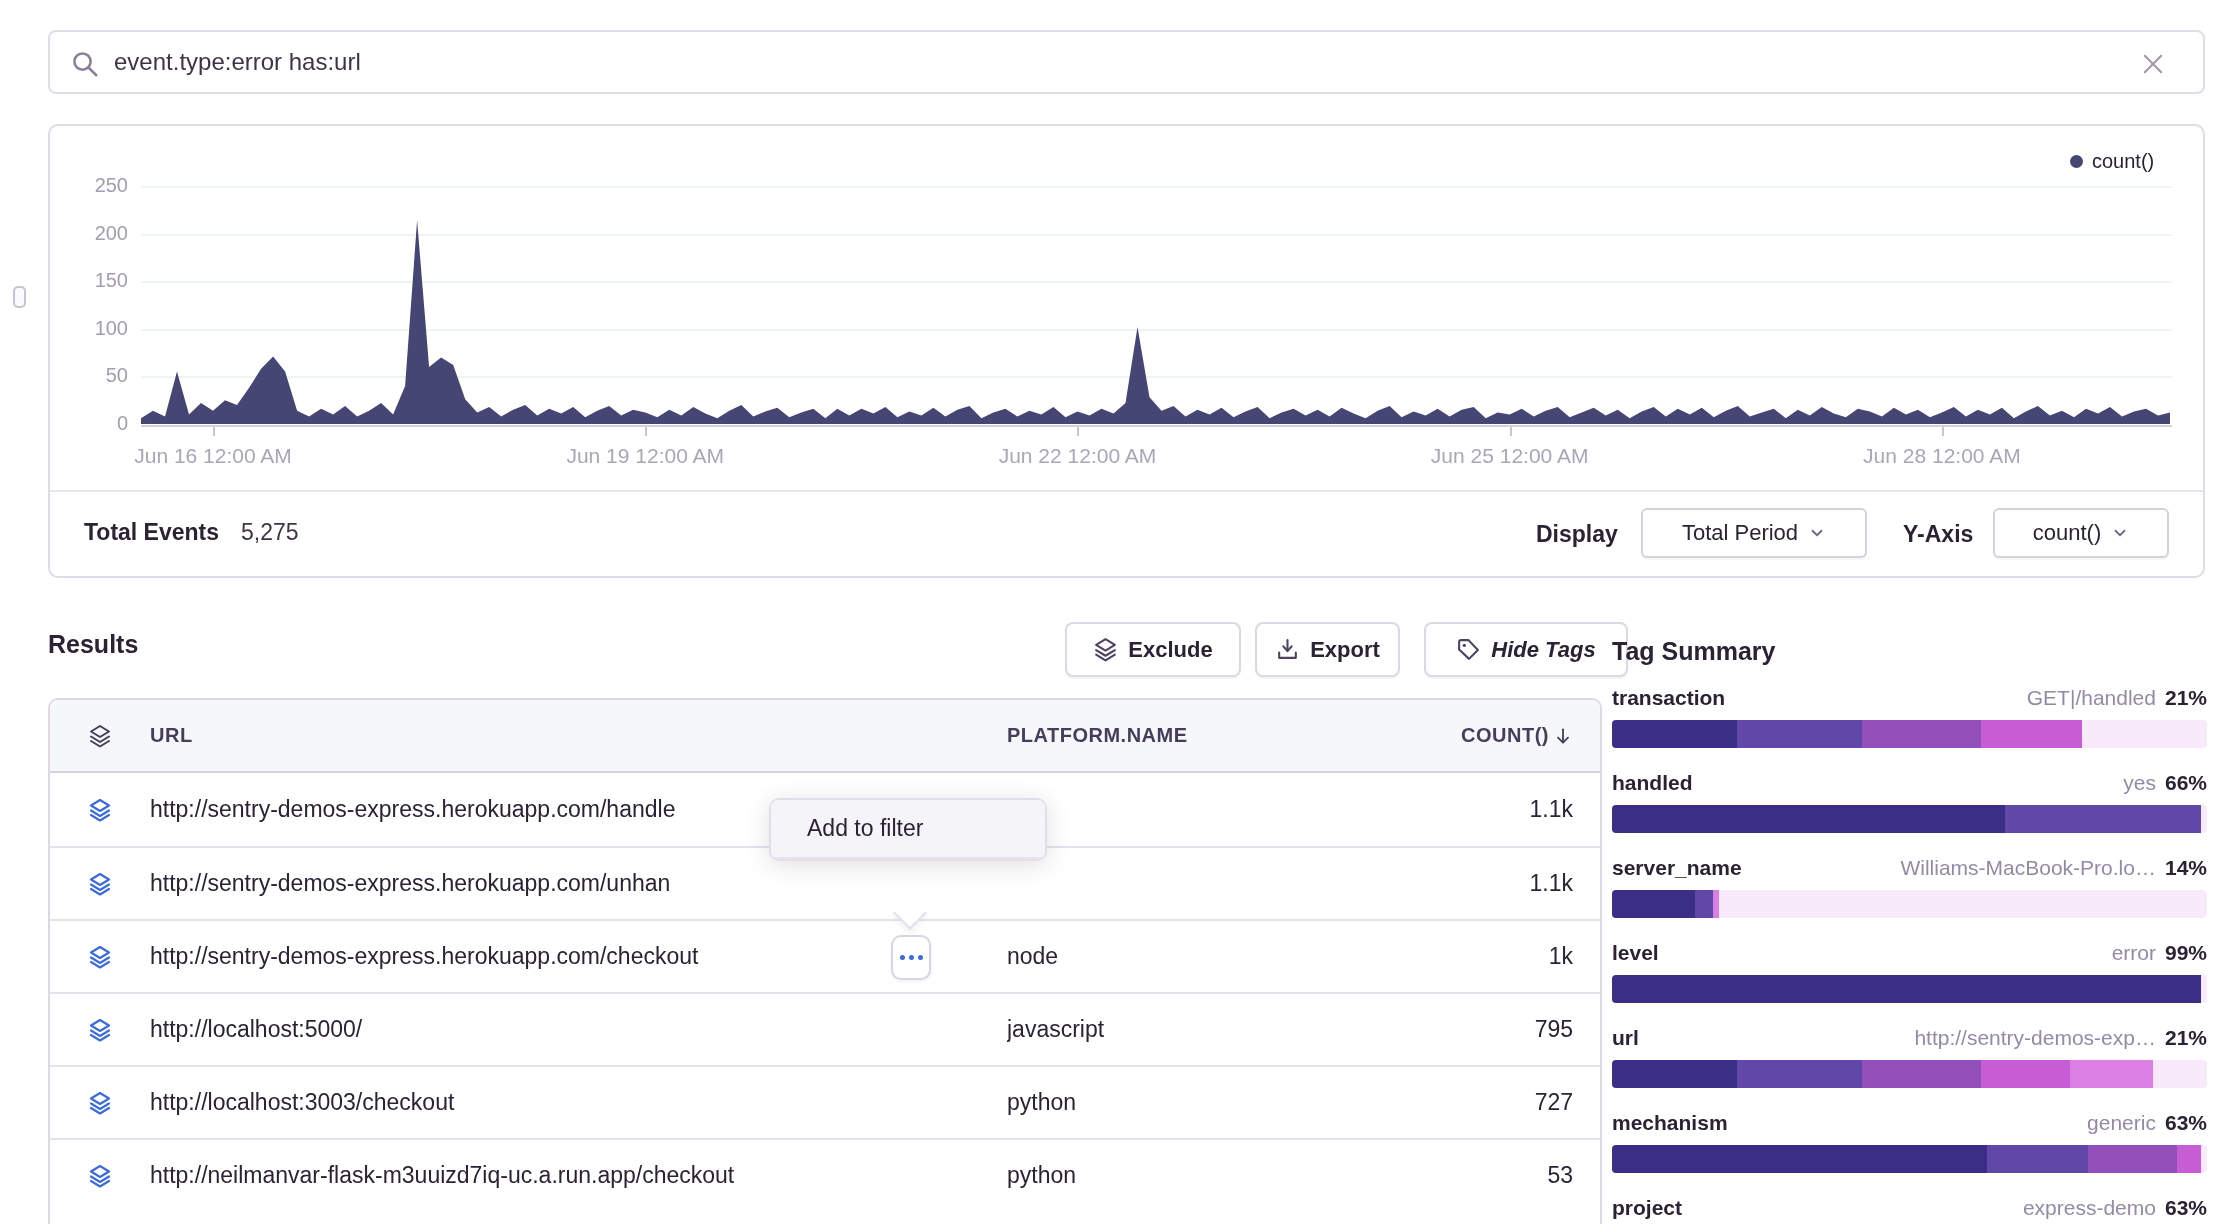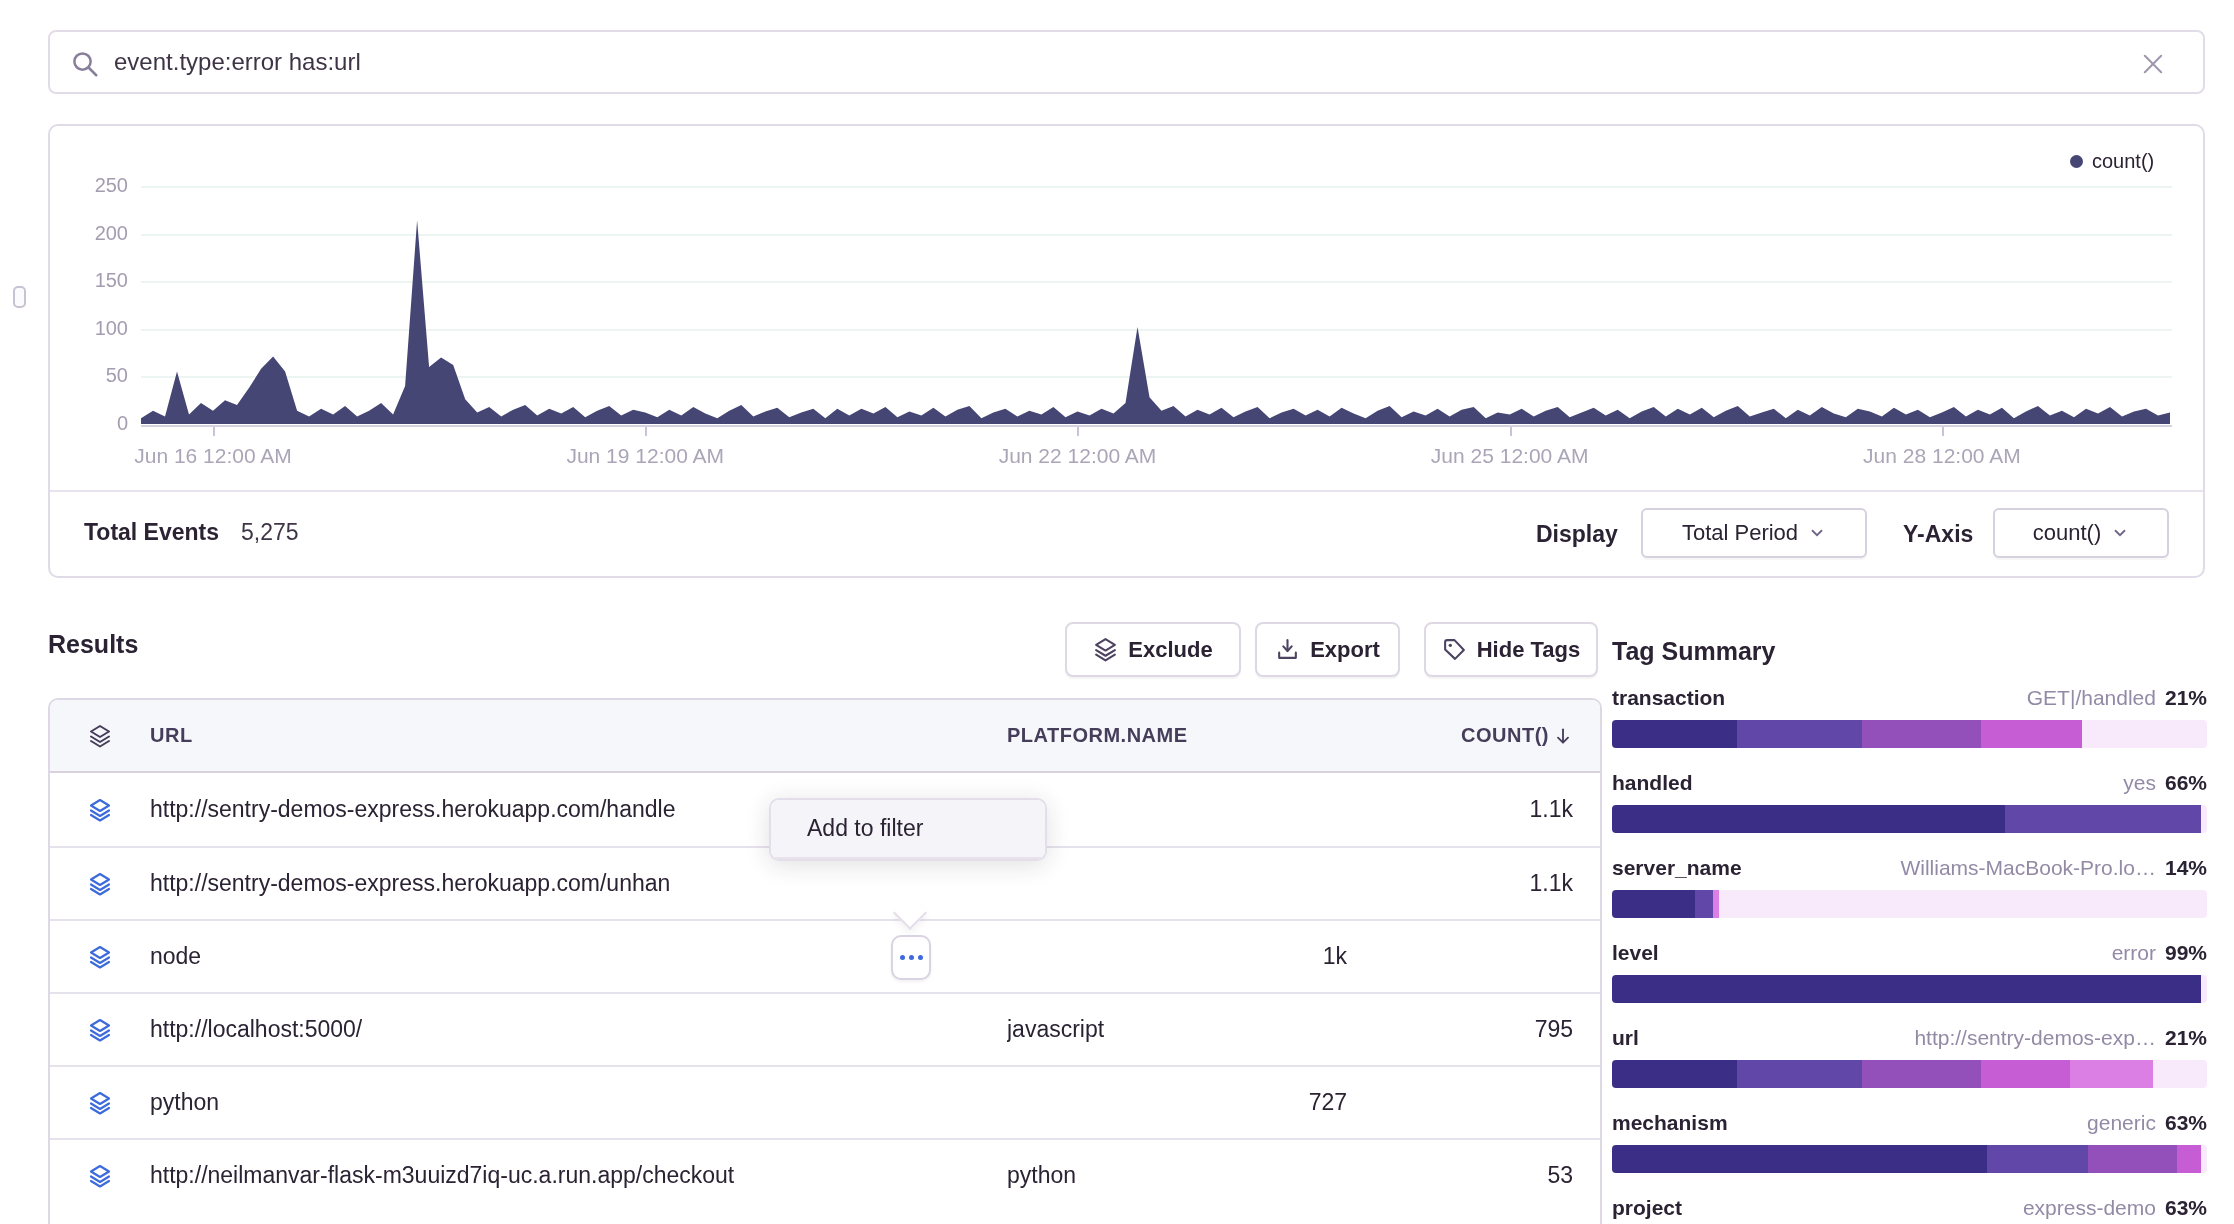--- a/index.html
+++ b/index.html
@@ -180,21 +180,21 @@
     <span>Exclude</span>
   </div>
   <div class="btn" style="left:1255px;width:145px;">
     <svg width="25" height="25" viewBox="0 0 24 24" fill="none" stroke="#4d4360" stroke-width="2" stroke-linejoin="round" stroke-linecap="round">
       <path d="M12 3 v10"></path>
         <path d="M8 9 l4 4.5 4-4.5"></path>
         <path d="M4 15 v5 h16 v-5"></path>
     </svg>
     <span>Export</span>
   </div>
-  <div class="btn" style="left:1424px;width:174px;">
+  <div class="btn" style="left:1424px;width:204px;font-style:italic;">
     <svg width="25" height="25" viewBox="0 0 24 24" fill="none" stroke="#4d4360" stroke-width="2" stroke-linejoin="round">
       <path d="M12 3 H5 a2 2 0 0 0 -2 2 v7 l9.5 9 8.5 -8.5 -9 -9.5 z"></path>
         <circle cx="8" cy="8" r="1.6" fill="#4d4360" stroke="none"></circle>
     </svg>
     <span>Hide Tags</span>
   </div>
 
   <div id="table" class="abs">
     <div id="thead" class="tr">
       <div class="icon-cell">
@@ -242,20 +242,21 @@
     </div>
 
     <div class="tr tbody-row">
       <div class="icon-cell">
         <svg width="24" height="24" viewBox="0 0 24 24" fill="none" stroke="#3d6bdb" stroke-width="2.2" stroke-linejoin="round" stroke-linecap="round">
           <path d="M3 7.5 L12 2 L21 7.5 L12 13 Z"></path>
               <path d="M3 12.5 L12 18 L21 12.5"></path>
               <path d="M3 17 L12 22.5 L21 17"></path>
         </svg>
       </div>
+      <div class="url-cell">http://sentry-demos-express.herokuapp.com/checkout</div>
       <div class="plat-cell">node</div>
       <div class="count-cell">1k</div>
     <div class="dots-btn">
             <i></i>
             <i></i>
             <i></i>
           </div>
         </div>
 
     <div class="tr tbody-row">
@@ -272,20 +273,21 @@
     </div>
 
     <div class="tr tbody-row">
       <div class="icon-cell">
         <svg width="24" height="24" viewBox="0 0 24 24" fill="none" stroke="#3d6bdb" stroke-width="2.2" stroke-linejoin="round" stroke-linecap="round">
           <path d="M3 7.5 L12 2 L21 7.5 L12 13 Z"></path>
               <path d="M3 12.5 L12 18 L21 12.5"></path>
               <path d="M3 17 L12 22.5 L21 17"></path>
         </svg>
       </div>
+      <div class="url-cell">http://localhost:3003/checkout</div>
       <div class="plat-cell">python</div>
       <div class="count-cell">727</div>
     </div>
 
     <div class="tr tbody-row">
       <div class="icon-cell">
         <svg width="24" height="24" viewBox="0 0 24 24" fill="none" stroke="#3d6bdb" stroke-width="2.2" stroke-linejoin="round" stroke-linecap="round">
           <path d="M3 7.5 L12 2 L21 7.5 L12 13 Z"></path>
               <path d="M3 12.5 L12 18 L21 12.5"></path>
               <path d="M3 17 L12 22.5 L21 17"></path>

